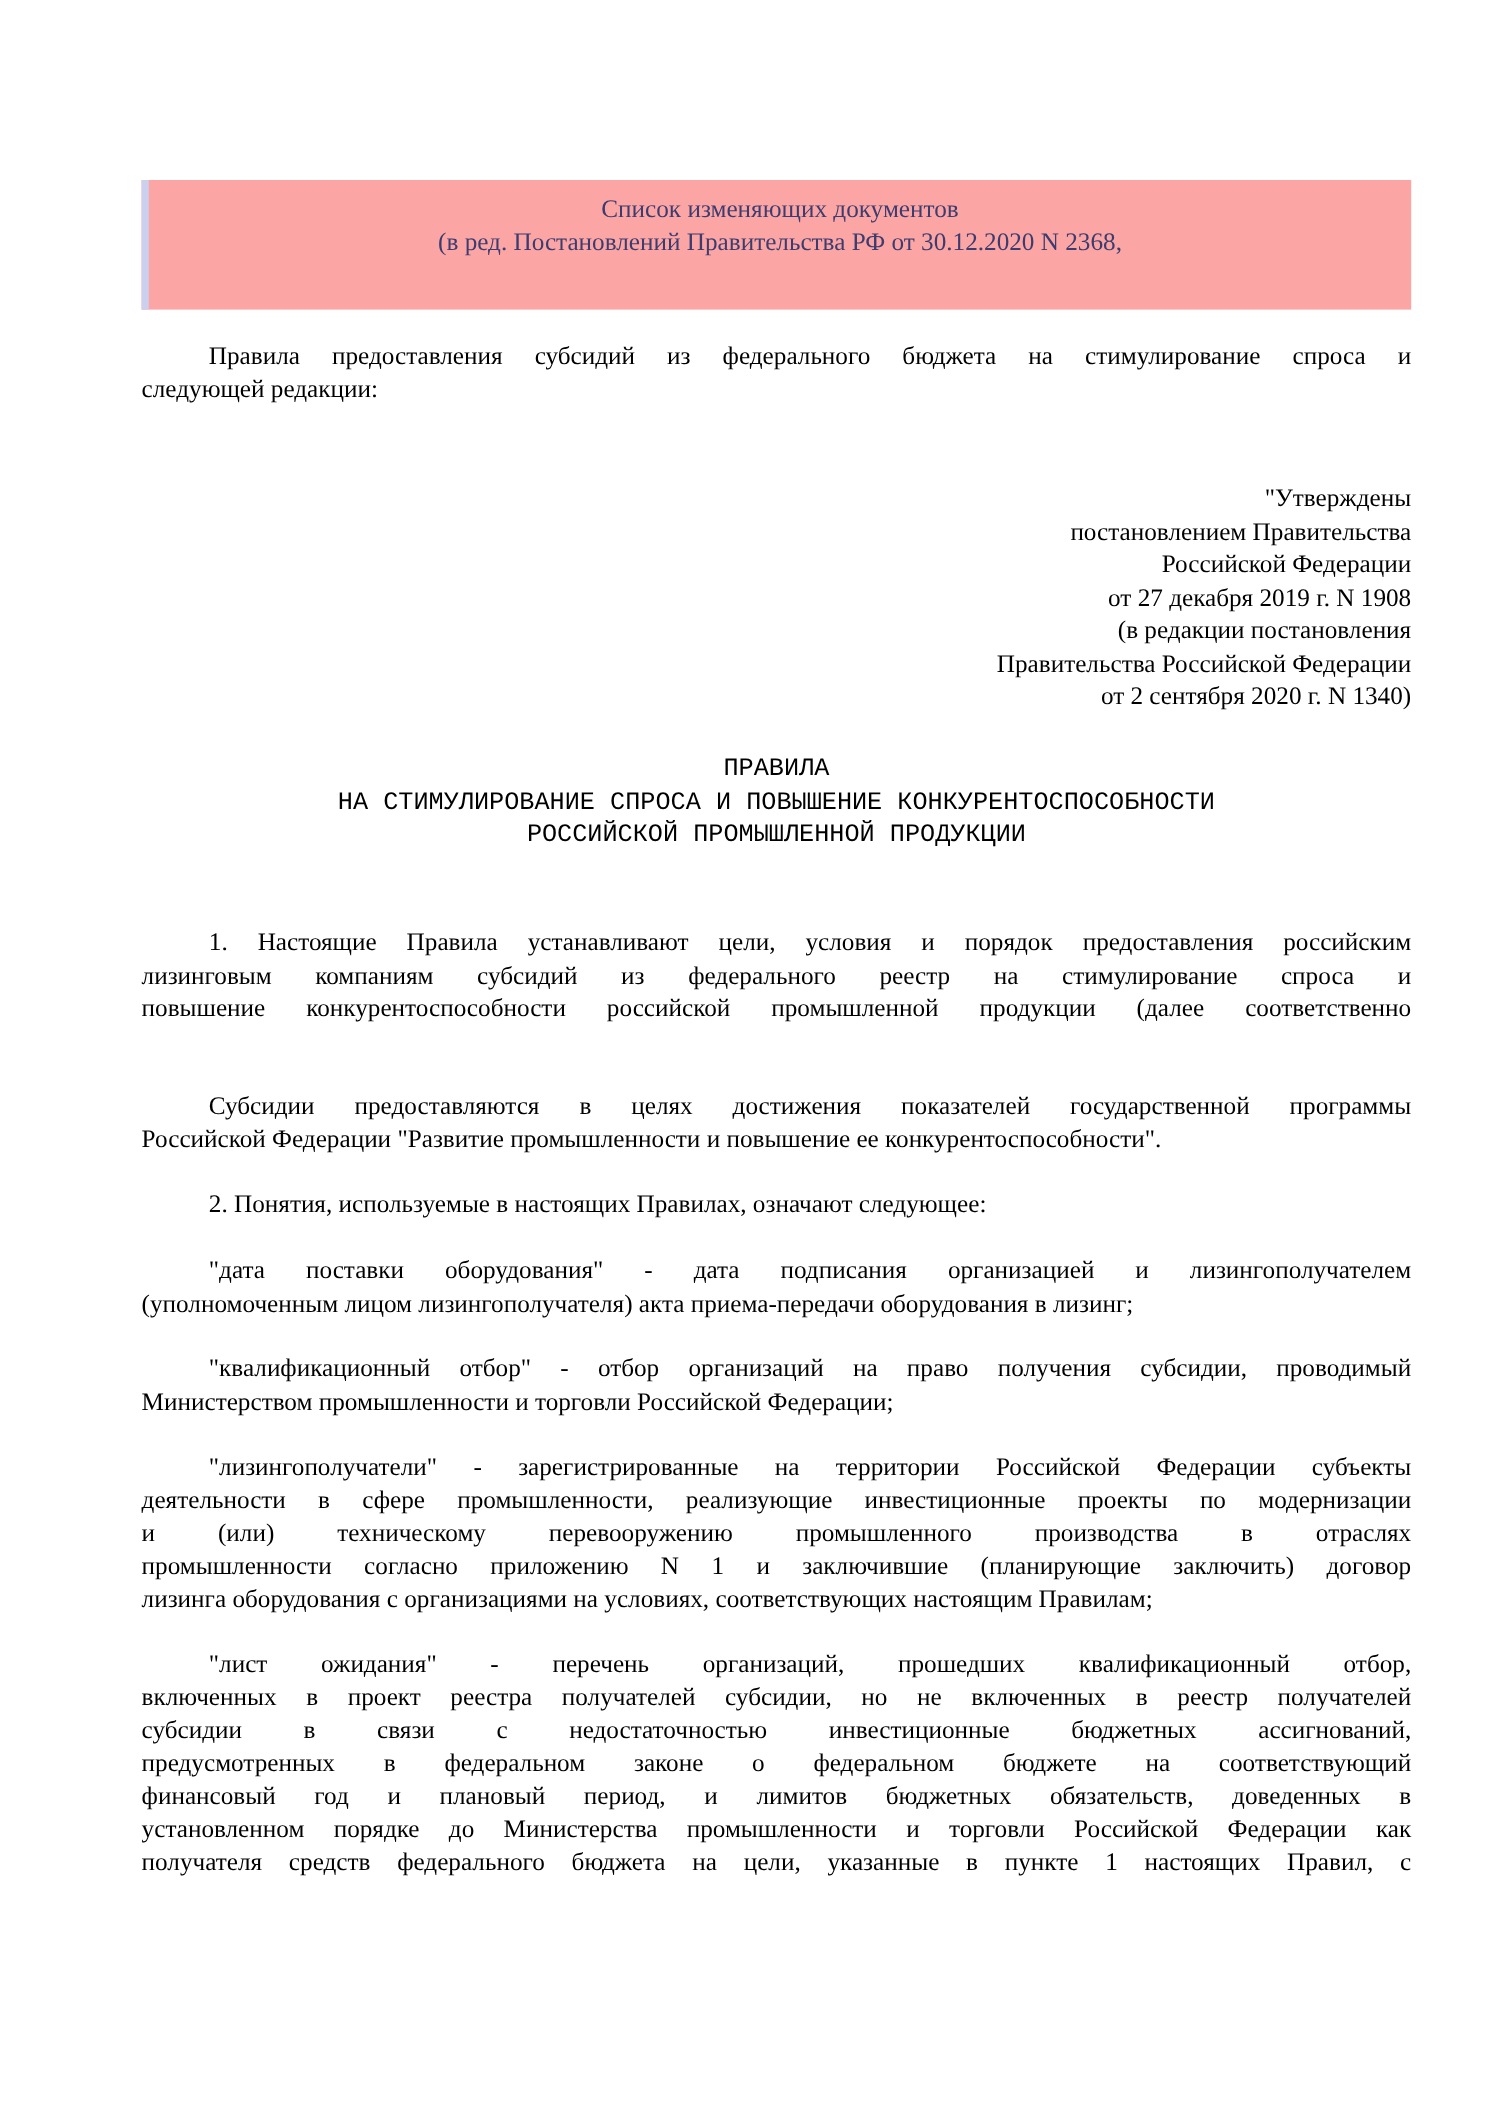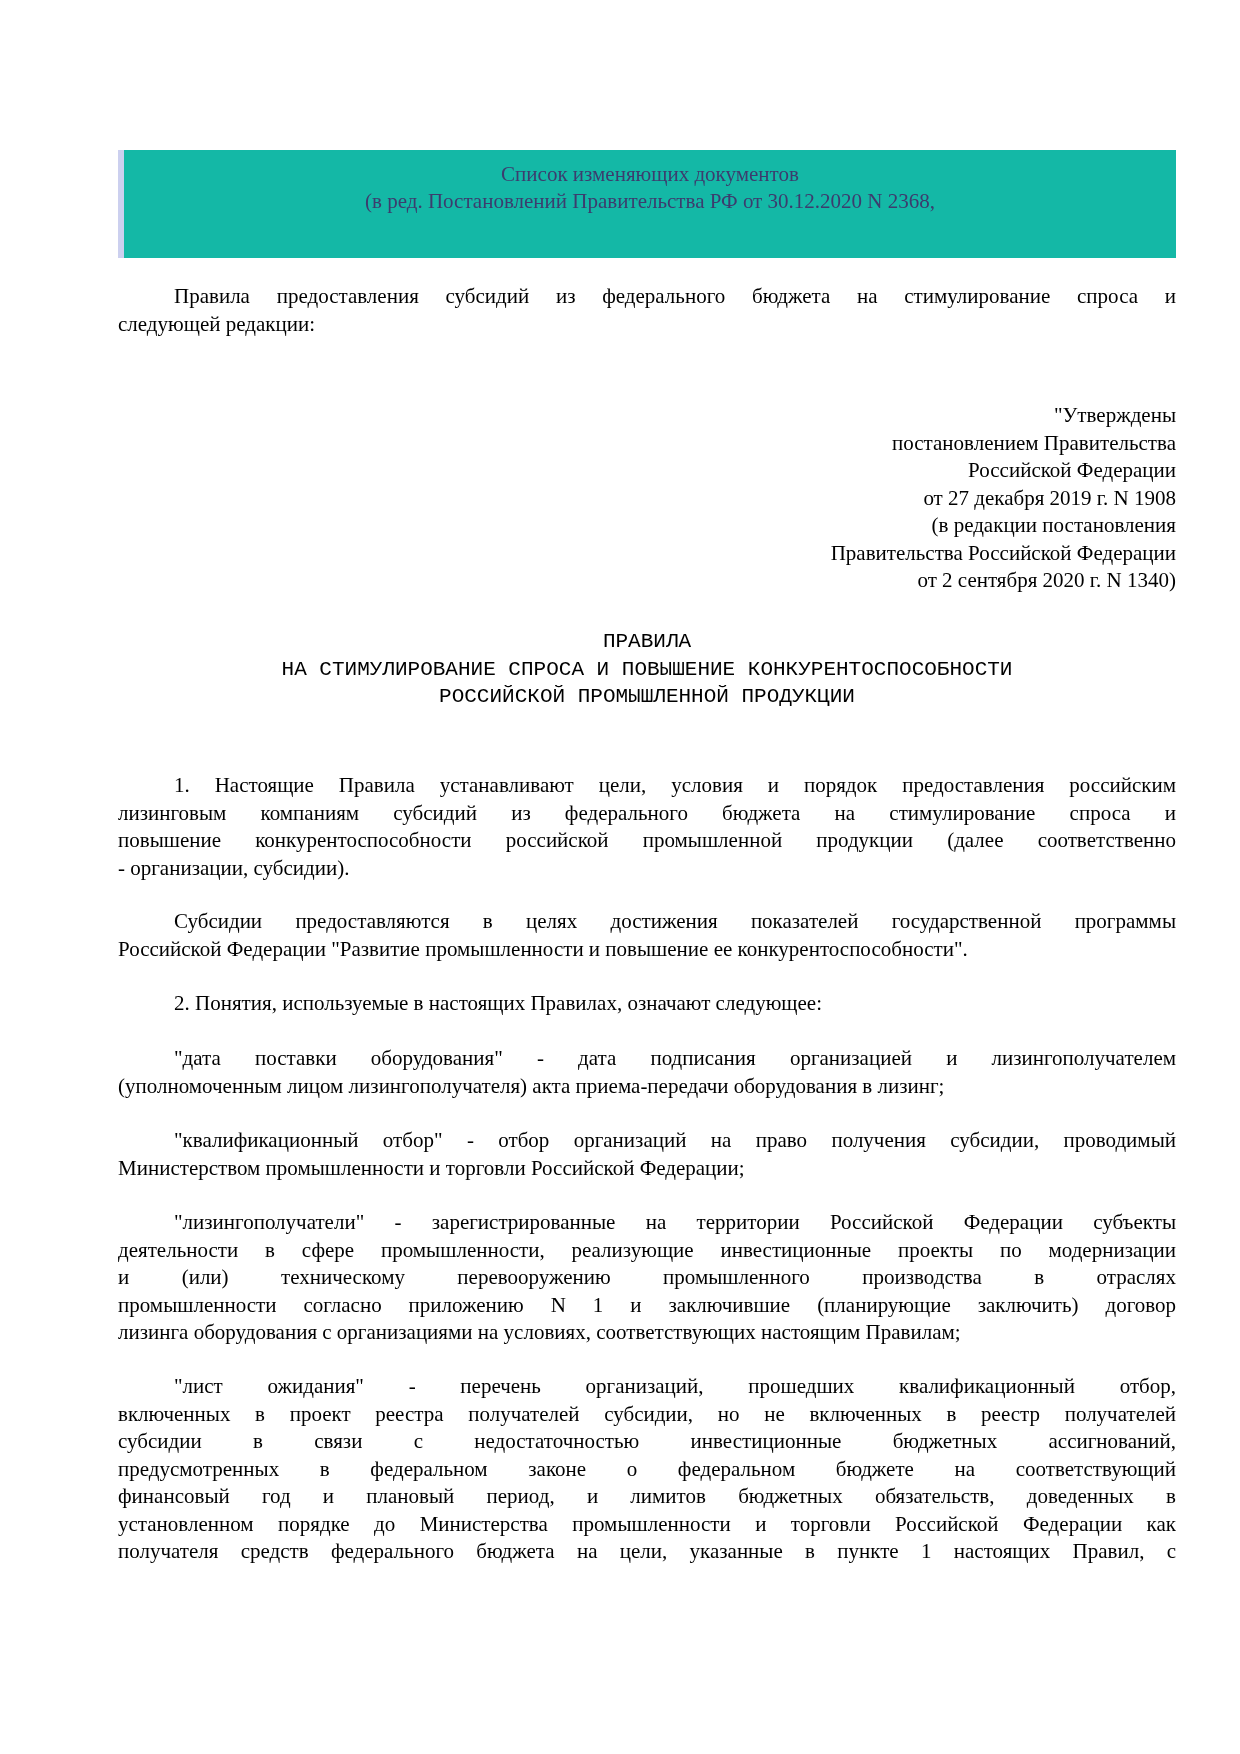--- a/index.html
+++ b/index.html
@@ -20,21 +20,21 @@
       left: 118px;
       top: 0;
       width: 1058px;
     }
     .changes-box {
       position: absolute;
       left: 0;
       top: 150px;
       width: 1058px;
       height: 108px;
-      background: #14b8a6;
+      background: #fca5a5;
       border-left: 6px solid #ccd0ef;
       box-sizing: border-box;
       text-align: center;
       color: #3c3c6e;
       font-size: 21px;
       line-height: 27px;
       padding-top: 11px;
     }
     .changes-box div { white-space: nowrap; }
 
@@ -108,23 +108,22 @@
   </div>
 
   <div class="title-block">
     <div>ПРАВИЛА</div>
     <div>НА СТИМУЛИРОВАНИЕ СПРОСА И ПОВЫШЕНИЕ КОНКУРЕНТОСПОСОБНОСТИ</div>
     <div>РОССИЙСКОЙ ПРОМЫШЛЕННОЙ ПРОДУКЦИИ</div>
   </div>
 
   <div class="para" style="top:772px;">
     <span class="line indent">1. Настоящие Правила устанавливают цели, условия и порядок предоставления российским</span>
-    <span class="line">лизинговым компаниям субсидий из федерального бюджета на стимулирование спроса и</span>
+    <span class="line">лизинговым компаниям субсидий из федерального реестр на стимулирование спроса и</span>
     <span class="line">повышение конкурентоспособности российской промышленной продукции (далее соответственно</span>
-    <span class="line last">- организации, субсидии).</span>
   </div>
 
   <div class="para" style="top:908px;">
     <span class="line indent">Субсидии предоставляются в целях достижения показателей государственной программы</span>
     <span class="line last">Российской Федерации "Развитие промышленности и повышение ее конкурентоспособности".</span>
   </div>
 
   <div class="para" style="top:990px;">
     <span class="line indent last">2. Понятия, используемые в настоящих Правилах, означают следующее:</span>
   </div>

